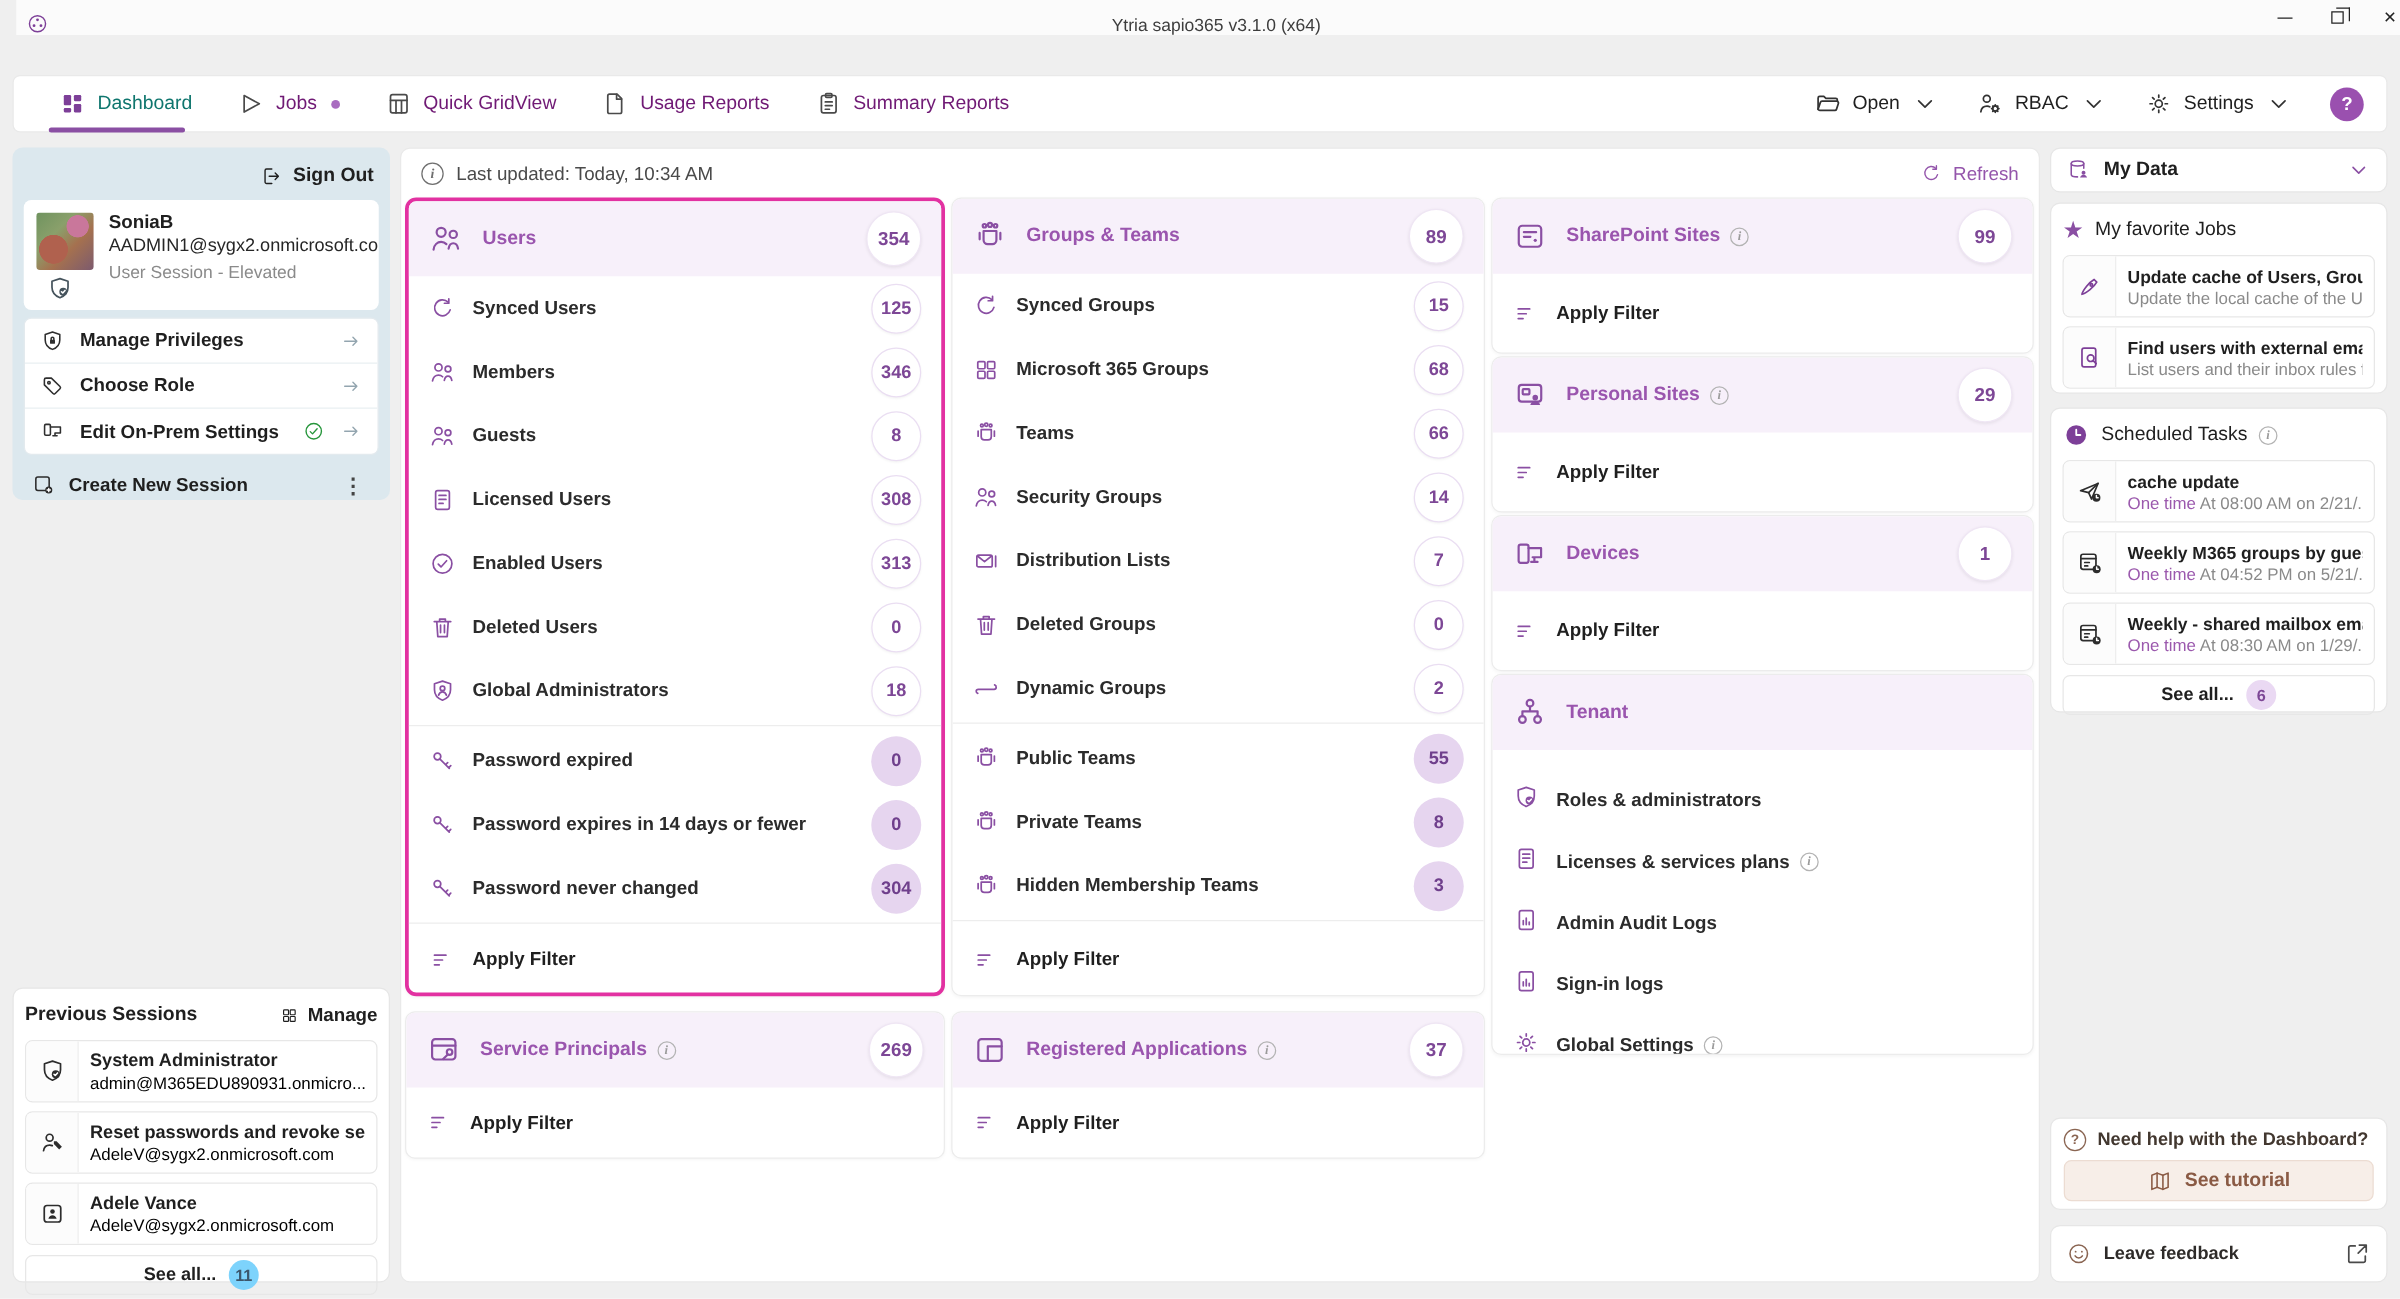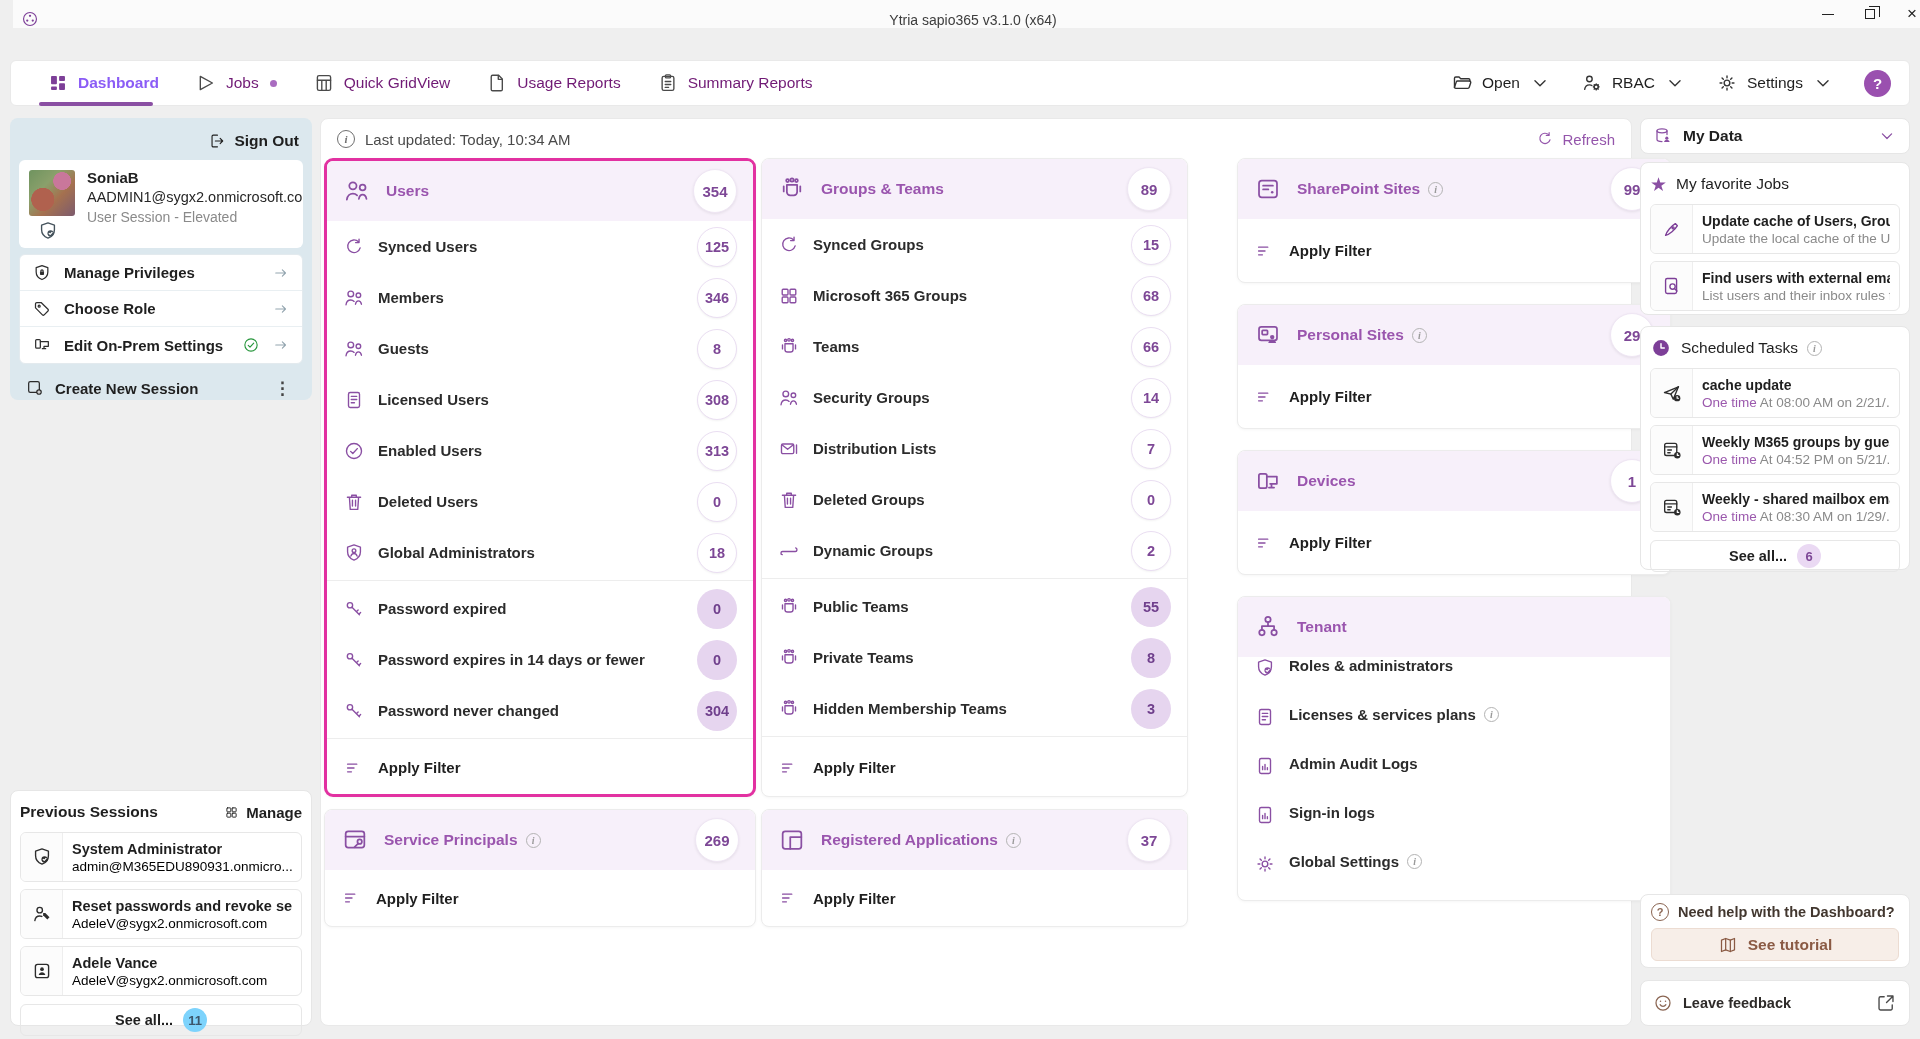--- a/index.html
+++ b/index.html
@@ -26,21 +26,21 @@
   .win-restore i { display:block; width:10px; height:10px; border:1.3px solid #222; position:relative; background:#fbfbfb; }
   .win-restore i:before { content:""; position:absolute; top:-4px; left:3px; width:10px; height:10px; border:1.3px solid #222; border-bottom:none; border-left:none; }
   .win-close { font-size:17px; }
 
   
   .toolbar { position:absolute; top:60px; left:10px; width:1900px; height:46px; background:#fff;
              border:1px solid #e9e9e9; border-radius:6px; display:flex; align-items:center; padding:0 18px; }
   .tab { position:relative; height:100%; display:flex; align-items:center; gap:9px; padding:0 18px;
          font-size:15.5px; color:#701a75; cursor:default; }
   .tab .ic { color:#4a4a4a; }
-  .tab.active { color:#8b5cf6; font-weight:700;text-align:center; }
+  .tab.active { color:#0f766e; font-weight:400;text-align:center; }
   .tab.active .ic { color:#7d3f98; }
   .tab.active .underline { position:absolute; left:10px; right:24px; bottom:-1px; height:4px; background:#8a4fa3; border-radius:3px; }
   .jobs-dot { width:7px; height:7px; border-radius:50%; background:#a96cc0; margin-left:2px; }
   .toolbar-right { margin-left:auto; display:flex; align-items:center; gap:30px; }
   .tool-menu { display:flex; align-items:center; gap:9px; font-size:15.5px; color:#1f1f1f; }
   .tool-menu .ic { color:#333; }
   .chev { width:13px; height:13px; color:#555; }
   .help-btn { width:27px; height:27px; border-radius:50%; background:#9a50af; color:#fff; font-weight:700;
               font-size:15px; display:flex; align-items:center; justify-content:center; }
 
@@ -113,21 +113,21 @@
   .stat-row .ic { color:#8a4fa3; }
   .stat-label { flex:1; font-size:15px; font-weight:700; color:#2b2b2b; }
   .badge { width:40px; height:40px; border-radius:50%; display:flex; align-items:center; justify-content:center;
            font-size:14.5px; font-weight:700; flex:0 0 auto; }
   .badge.outline { background:#fff; border:1px solid #eadef2; color:#7d4796; box-shadow:0 1px 2px rgba(0,0,0,.05); }
   .badge.filled { background:#e6d5ef; color:#6f3f8c; }
   .sep { border-top:1px solid #ededed; margin:2px 0; }
   .apply-row { flex:1; min-height:52px; display:flex; align-items:center; gap:13px; padding:0 16px; }
   .apply-row .ic { color:#8a4fa3; }
   .apply-label { font-size:15px; font-weight:700; color:#1f1f1f; }
-  .link-row { height:49px; flex:0 0 auto; display:flex; align-items:flex-start; gap:13px; padding:0 16px; }
+  .link-row { height:49px; flex:0 0 auto; display:flex; align-items:flex-end; gap:13px; padding:0 16px; }
   .link-row .ic { color:#8a4fa3; }
   .link-label { font-size:15px; font-weight:700; color:#2b2b2b; display:flex; align-items:center; gap:8px; }
 
   
   .rcard { position:absolute; left:1640px; width:270px; background:#fff; border:1px solid #e6e6e6; border-radius:8px; }
   .mydata { top:118px; height:36px; display:flex; align-items:center; gap:10px; padding:0 12px; }
   .mydata .ic { color:#8a4fa3; width:20px; height:20px; }
   .mydata-label { flex:1; font-size:15.5px; font-weight:700; color:#1f1f1f; }
   .panel-hdr { display:flex; align-items:center; gap:9px; height:26px; }
   .star { color:#8a4fa3; font-size:19px; line-height:1; }
@@ -791,21 +791,21 @@
       <span class="hdr-badge">37</span>
     </div>
     <div class="apply-row">
       <svg class="ic">
           <use href="#i-filter"></use>
         </svg>
       <span class="apply-label">Apply Filter</span>
     </div>
   </div>
 
-  <div class="abs" style="left:872px; top:39px; width:434px; display:flex; flex-direction:column; gap:21px;margin-left:44px;">
+  <div class="abs" style="left:872px; top:39px; width:434px; display:flex; flex-direction:column; gap:2px;">
     <div class="card" style="height:125px;">
       <div class="card-header">
         <svg class="ic big">
             <use href="#i-sp-site"></use>
           </svg>
         <span class="card-title">
             <span>SharePoint Sites</span>
             <span class="info-dot faint">i</span>
           </span>
         <span class="hdr-badge">99</span>

